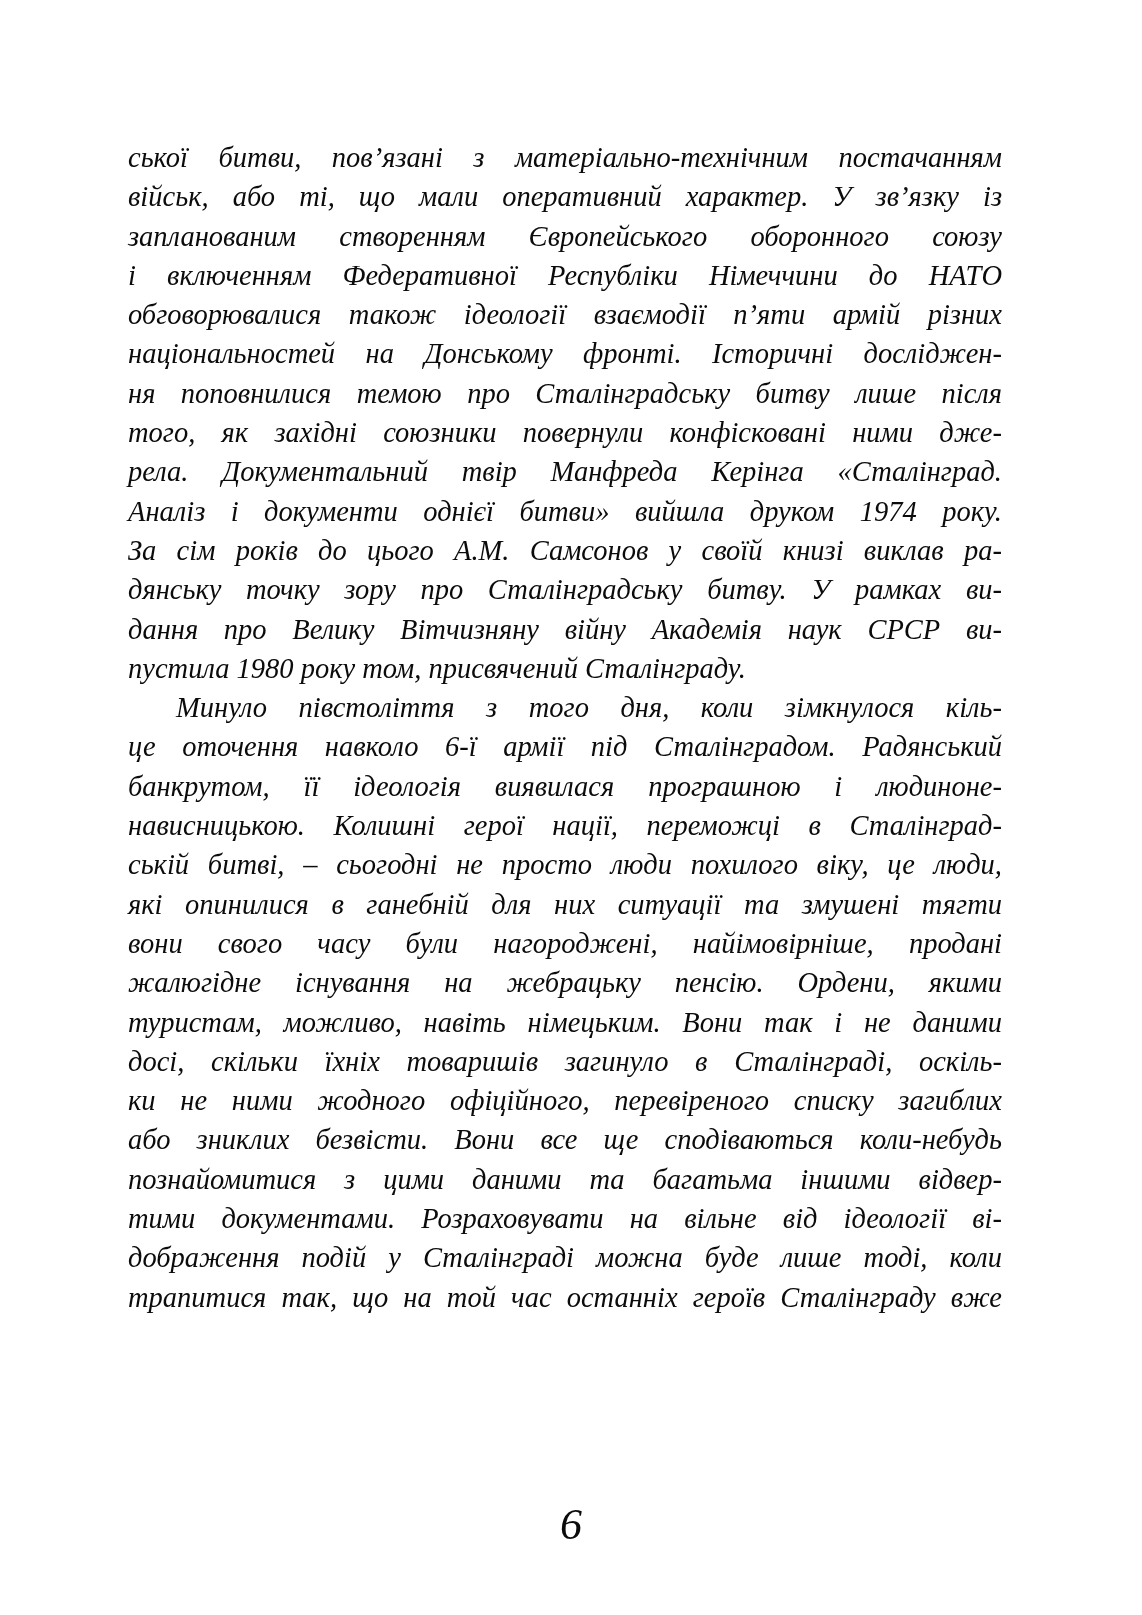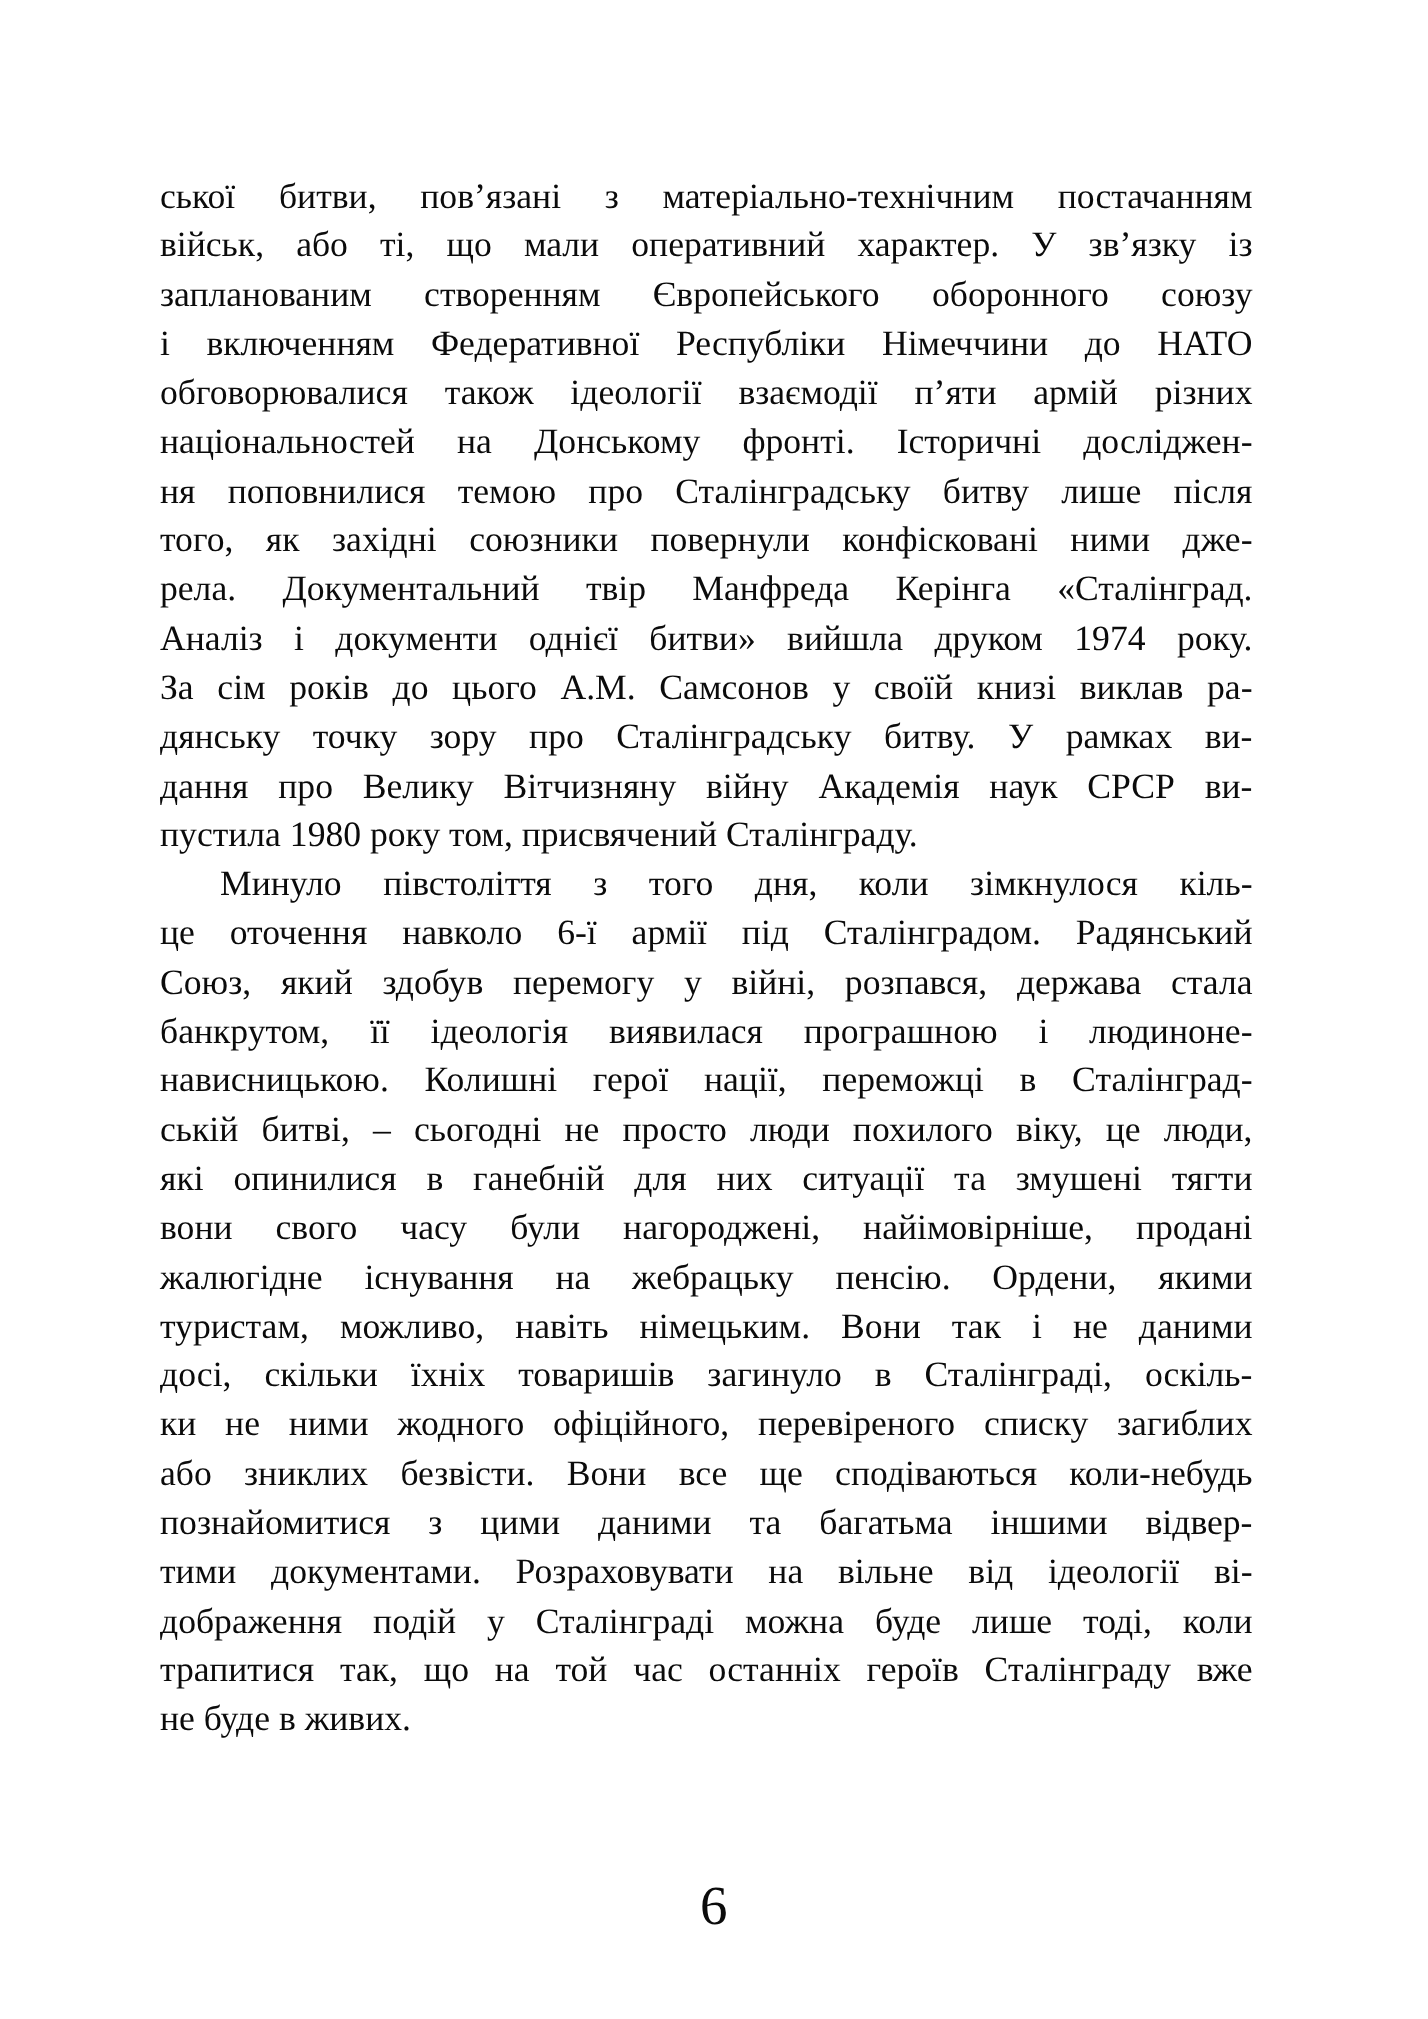--- a/index.html
+++ b/index.html
@@ -1,15 +1,15 @@
 <!DOCTYPE html>
 <html><head>
 <meta charset="utf-8">
 <style>
-  * { margin: 0; padding: 0; box-sizing: border-box; }
+  * { margin: 0; padding: 0; box-sizing: border-box; font-style: italic; }
   html, body {
     background: #ffffff;
   }
   .page {
     position: relative;
     width: 1142px;
     height: 1615px;
     background: #ffffff;
     overflow: hidden;
     font-family: "Liberation Serif", "DejaVu Serif", serif;
@@ -59,31 +59,29 @@
       <div class="line">ня поповнилися темою про Сталінградську битву лише після</div>
       <div class="line">того, як західні союзники повернули конфісковані ними дже-</div>
       <div class="line">рела. Документальний твір Манфреда Керінга «Сталінград.</div>
       <div class="line">Аналіз і документи однієї битви» вийшла друком 1974 року.</div>
       <div class="line">За сім років до цього А.М. Самсонов у своїй книзі виклав ра-</div>
       <div class="line">дянську точку зору про Сталінградську битву. У рамках ви-</div>
       <div class="line">дання про Велику Вітчизняну війну Академія наук СРСР ви-</div>
       <div class="line para-end">пустила 1980 року том, присвячений Сталінграду.</div>
       <div class="line indent">Минуло півстоліття з того дня, коли зімкнулося кіль-</div>
       <div class="line">це оточення навколо 6-ї армії під Сталінградом. Радянський</div>
-      <div class="line">Союз, який здобув перемогу у війні, розпався, держава стала</div>
       <div class="line">банкрутом, її ідеологія виявилася програшною і людиноне-</div>
       <div class="line">нависницькою. Колишні герої нації, переможці в Сталінград-</div>
       <div class="line">ській битві, – сьогодні не просто люди похилого віку, це люди,</div>
       <div class="line">які опинилися в ганебній для них ситуації та змушені тягти</div>
       <div class="line">вони свого часу були нагороджені, найімовірніше, продані</div>
       <div class="line">жалюгідне існування на жебрацьку пенсію. Ордени, якими</div>
       <div class="line">туристам, можливо, навіть німецьким. Вони так і не даними</div>
       <div class="line">досі, скільки їхніх товаришів загинуло в Сталінграді, оскіль-</div>
       <div class="line">ки не ними жодного офіційного, перевіреного списку загиблих</div>
       <div class="line">або зниклих безвісти. Вони все ще сподіваються коли-небудь</div>
       <div class="line">познайомитися з цими даними та багатьма іншими відвер-</div>
       <div class="line">тими документами. Розраховувати на вільне від ідеології ві-</div>
       <div class="line">дображення подій у Сталінграді можна буде лише тоді, коли</div>
       <div class="line">трапитися так, що на той час останніх героїв Сталінграду вже</div>
-      <div class="line para-end">не буде в живих.</div>
     </div>
   <div class="page-number">6</div>
 </div>
 
 </body></html>

